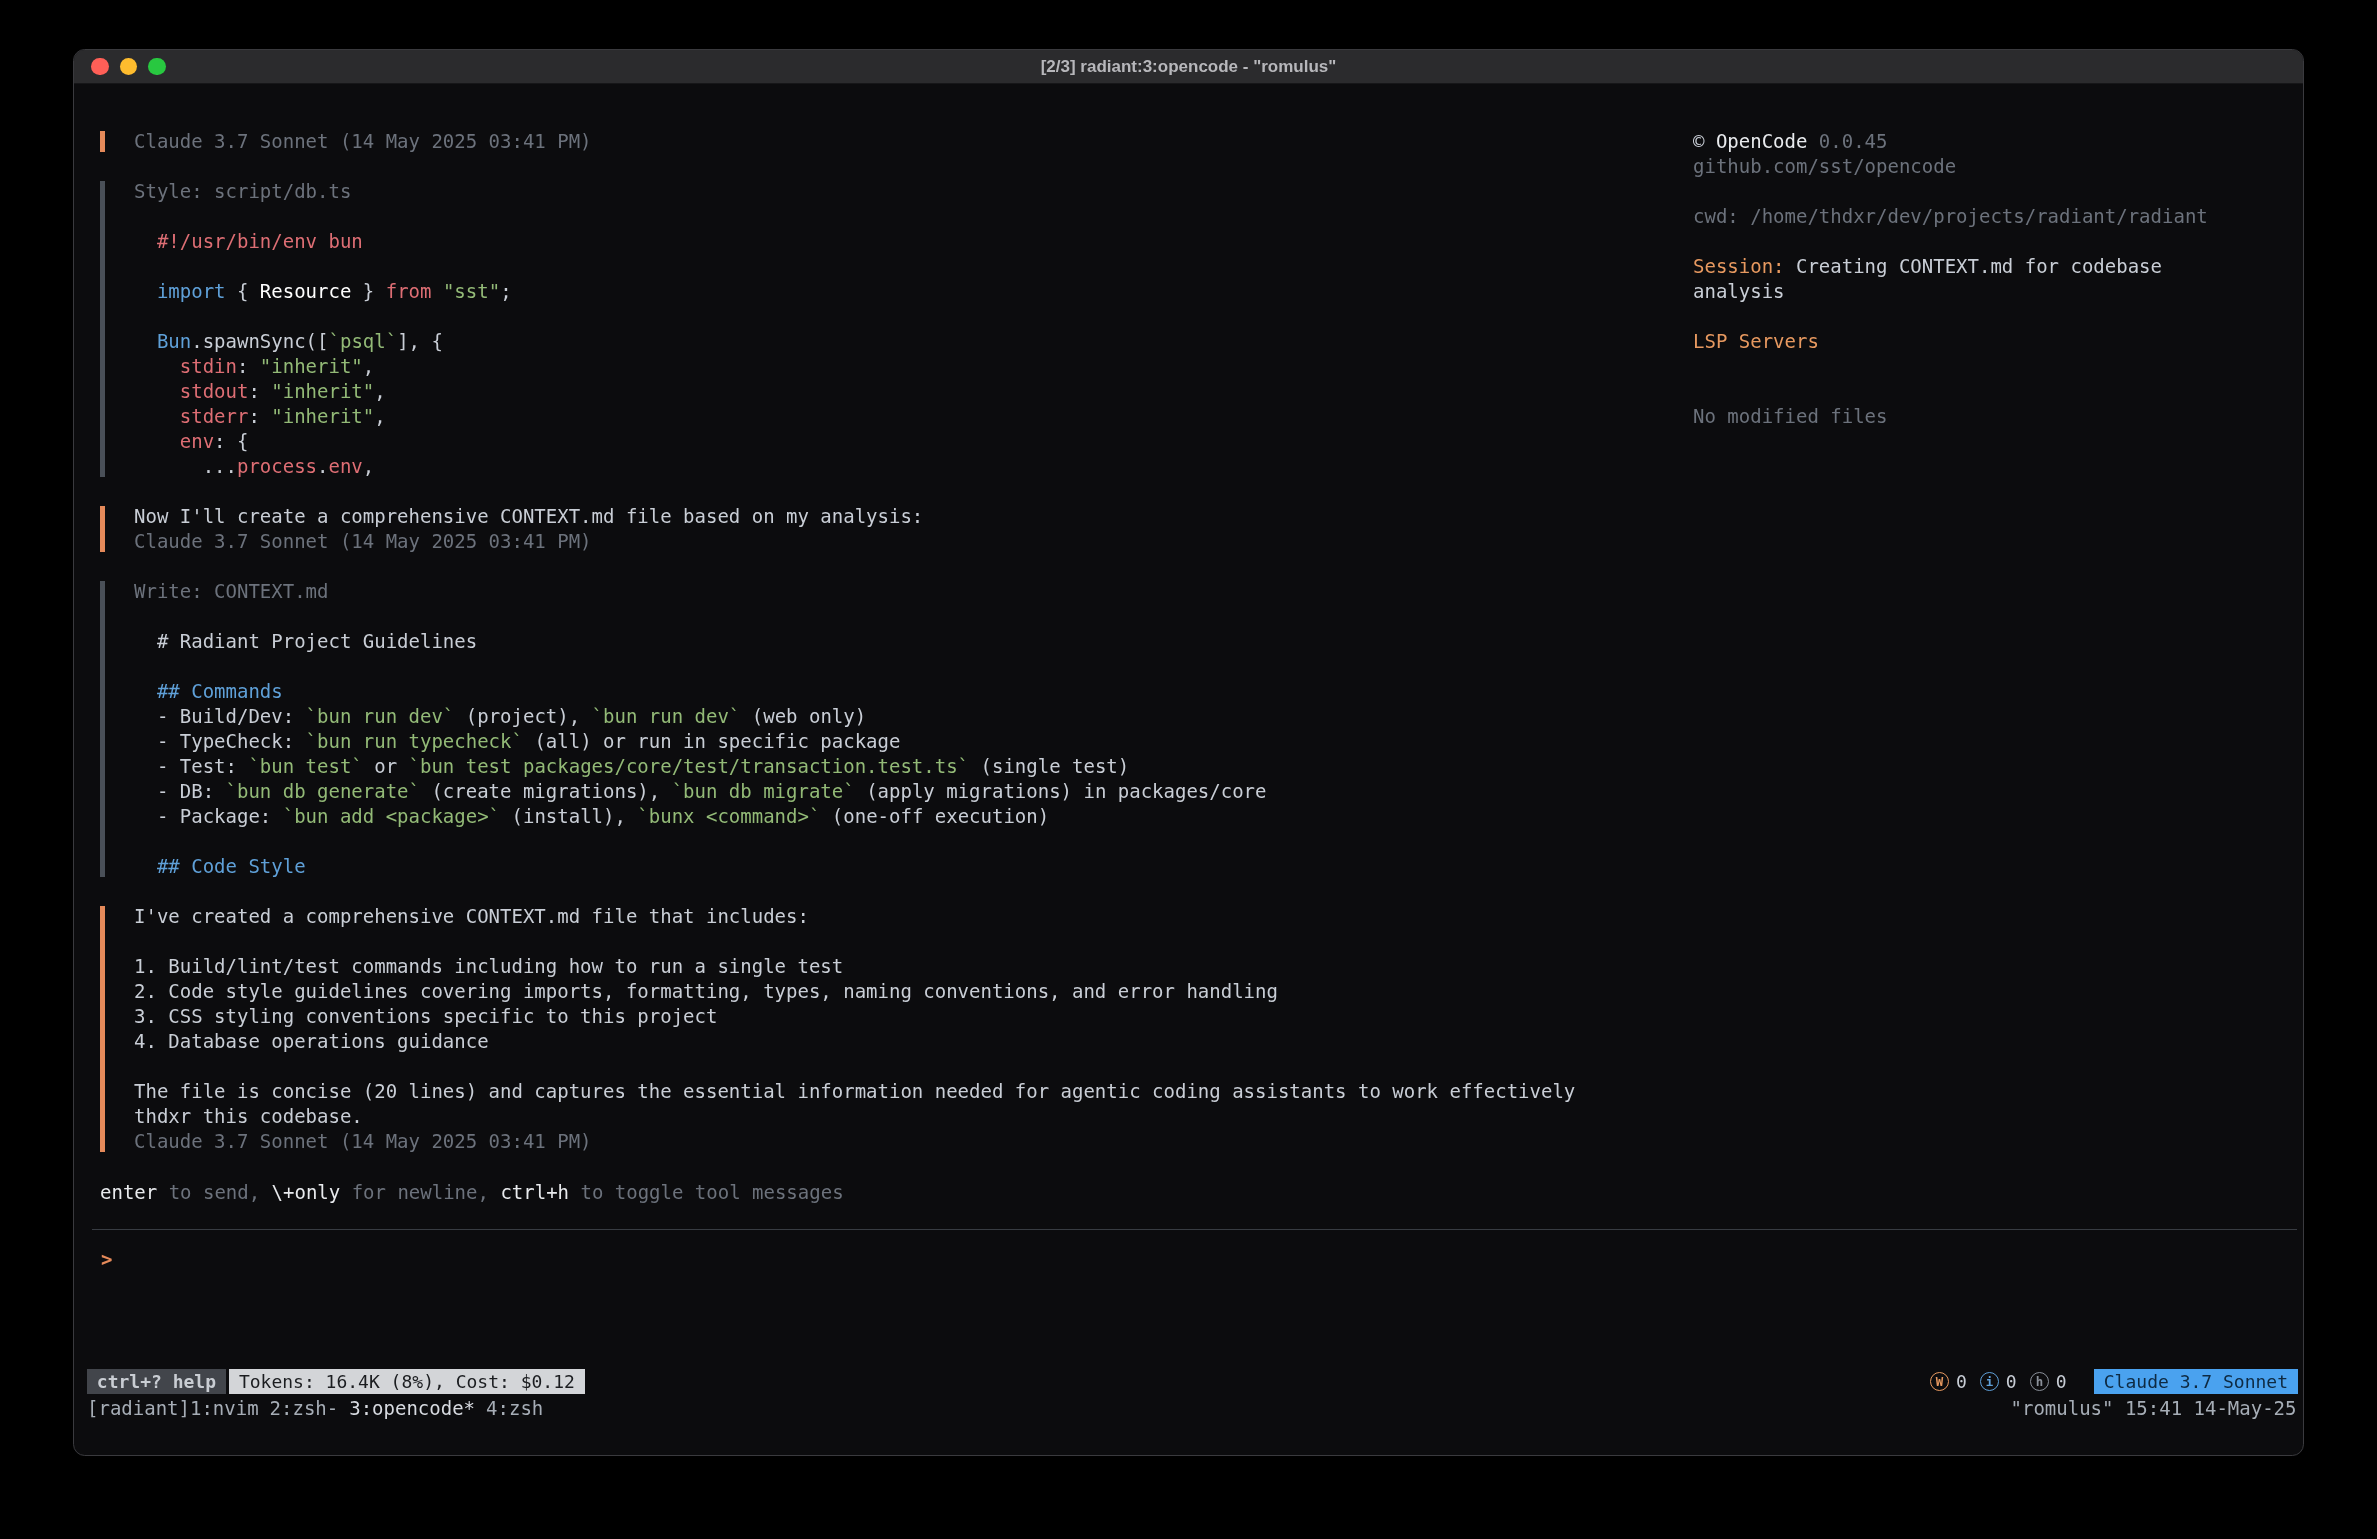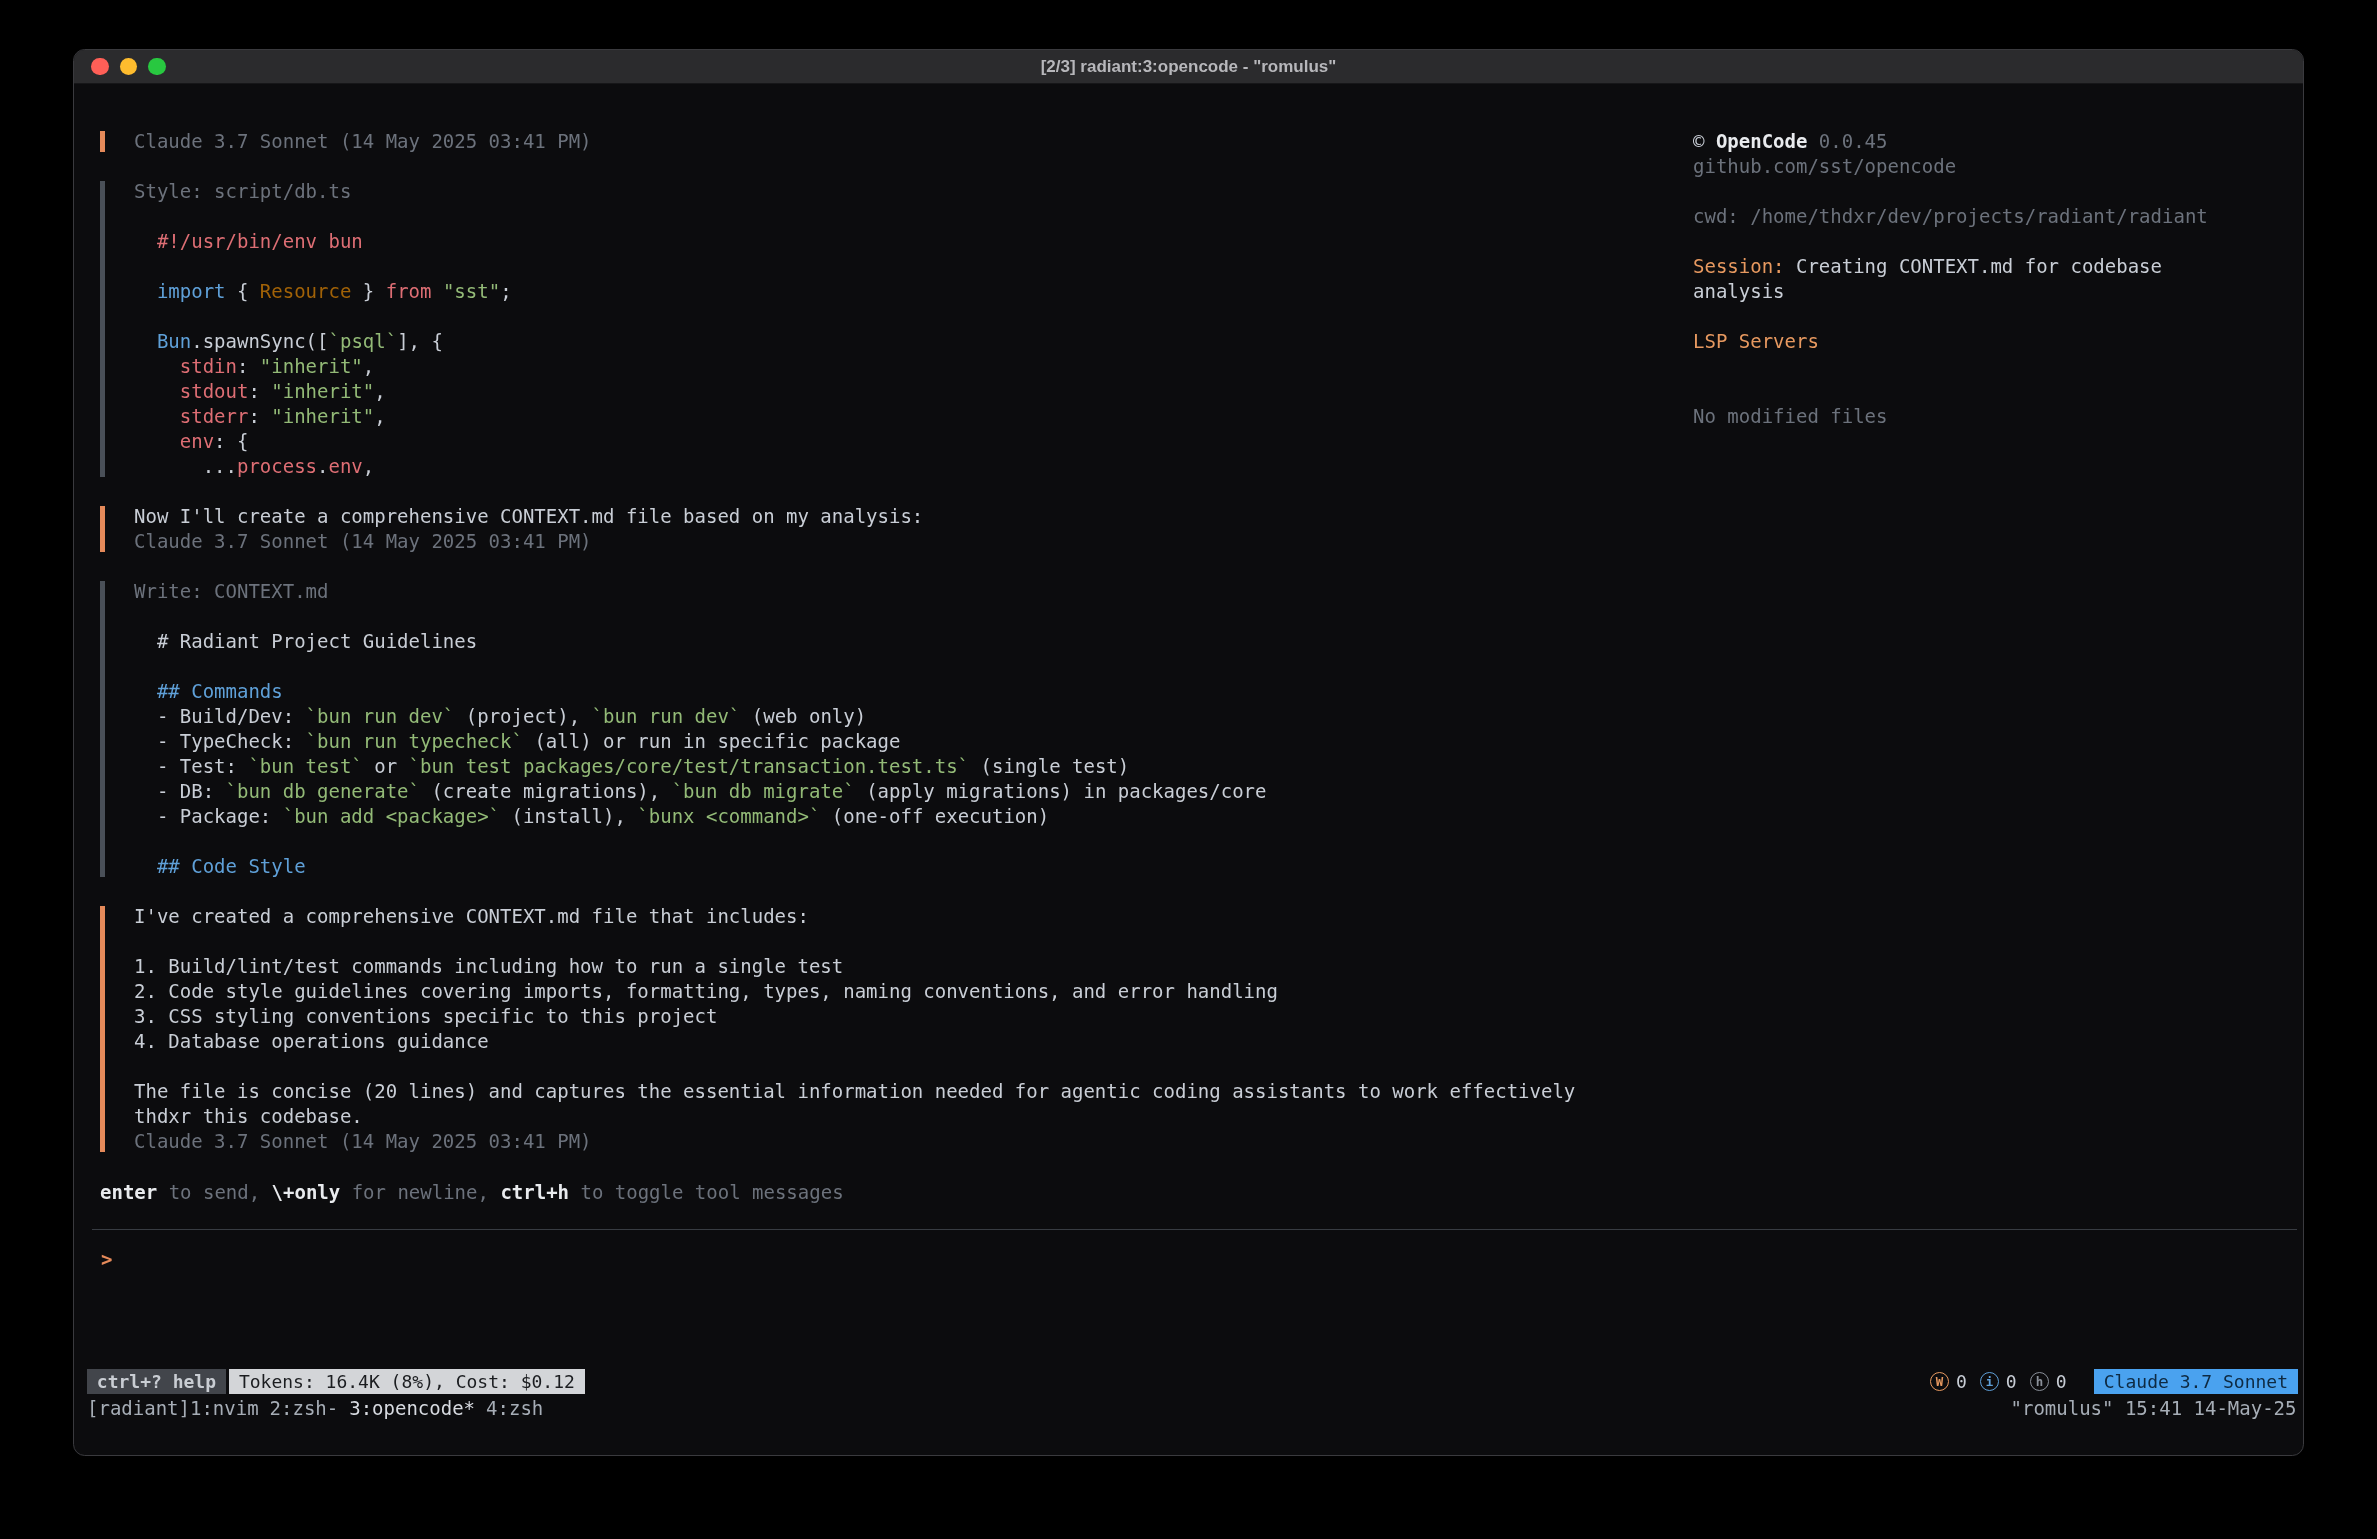--- a/index.html
+++ b/index.html
@@ -28,22 +28,22 @@
   .block { position:relative; padding-left:34px; margin-bottom:25px; }
   .block::before { content:""; position:absolute; left:0; top:2px; bottom:2px; width:4.6px; }
   .b-orange::before { background:#e58a5a; }
   .b-gray::before   { background:#4a5058; }
 
   .seg-fg { color:#c9ced6; }
   .seg-muted { color:#6c727c; }
   .seg-red { color:#de6e74; }
   .seg-green { color:#93ba77; }
   .seg-blue { color:#5fa0d8; }
-  .seg-yellow { color:#a16207;margin-top:40px; }
-  .seg-boldwhite { color:#e9ebee; font-weight:bold; }
+  .seg-yellow { color:#ffffff;margin-top:40px; }
+  .seg-boldwhite { color:#e9ebee; font-weight:normal; }
   .seg-orangebold { color:#e79960; font-weight:normal; }
 
   .help { margin-top:26px; }
 
   .input-area { position:absolute; left:18px; right:6.5px; top:1144px;
                 border-top:1.3px solid #383c42; padding-top:17px; padding-left:9px; }
   .prompt { color:#e58a5a; font-weight:bold; }
 
   .sidebar { position:absolute; left:1619px; top:44px; width:587px; }
 

